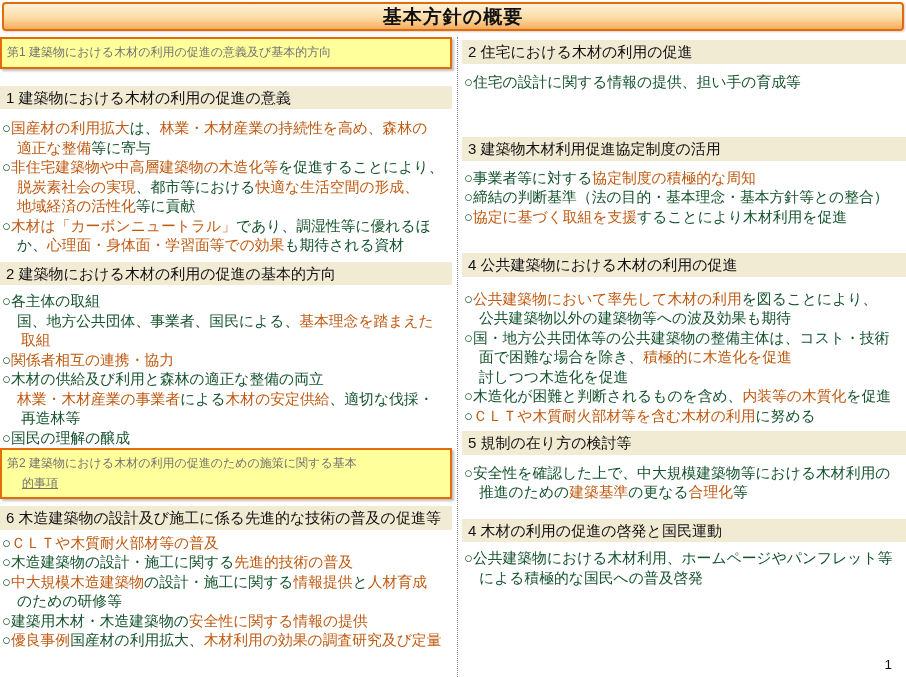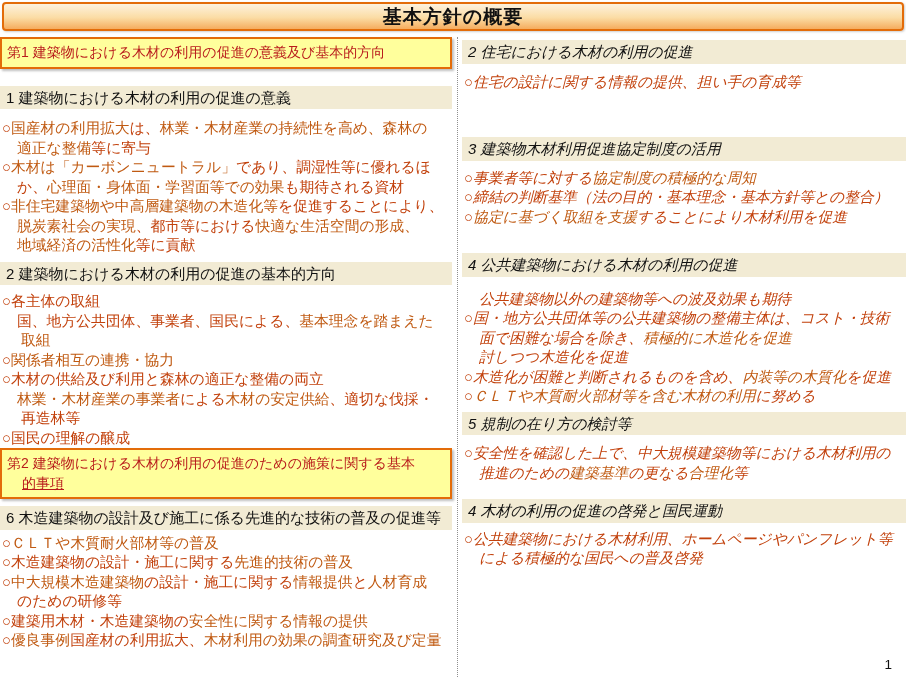--- a/index.html
+++ b/index.html
@@ -7,34 +7,34 @@
         font-family:"Liberation Sans","DejaVu Sans",sans-serif;color:#111;}
   .title-bar{position:absolute;left:2px;top:2px;width:898px;height:25px;
         border:2px solid var(--border-orange,#E36C09);border-radius:4px;
         background:linear-gradient(180deg,#FDF2DE 0%,#FBDCA4 55%,#F5AC5E 100%);
         display:flex;align-items:center;justify-content:center;
         font-size:19px;font-weight:bold;letter-spacing:1px;
         box-shadow:1px 1px 2px rgba(160,160,160,.5);}
   .cols{position:absolute;top:37px;left:0;right:0;bottom:0;display:flex;}
   .col-left{width:452px;flex:0 0 452px;}
   .divider{flex:0 0 0;width:0;border-left:1px dotted #8f8f8f;margin-left:5px;}
-  .col-right{flex:1;margin-left:4px;padding-top:3px;min-width:0;font-style:italic;}
+  .col-right{flex:1;margin-left:4px;padding-top:3px;min-width:0;}
   .box{background:var(--hl-yellow,#FFFF9C);border:2px solid var(--border-orange,#E36C09);
        padding:4px 5px;box-shadow:2px 2px 2px rgba(140,140,140,.55);}
-  .box .ln{font-size:14px;line-height:19.5px;white-space:nowrap;color:#b91c1c;}
+  .box .ln{font-size:12px;line-height:19.5px;white-space:nowrap;color:#737373;}
   .box .ln.cont{padding-left:15px;text-decoration:underline;}
   .sec-header{background:var(--beige,#F2EBD4);padding:2px 0 2px 6px;
        font-size:15px;line-height:19.5px;white-space:nowrap;color:#111;}
   .bullets{padding-left:2px;}
   .bullets .ln{font-size:14.8px;line-height:19.5px;white-space:nowrap;color:#111;}
   .bullets .ln.cont{padding-left:15px;}
   .item.sub .ln{padding-left:15px;}
   .item.sub .ln.cont{padding-left:19px;}
   .seg.org{color:var(--accent-orange,#C05A12);}
-  .seg.blk{color:#c2410c;}
+  .seg.blk{color:#14532d;}
   .gap{width:100%;}
   .page-num{position:absolute;right:14px;bottom:5px;font-size:13.5px;color:#111;}
 </style>
 </head>
 <body>
 
 <div class="page">
   <div class="title-bar">基本方針の概要</div>
   <div class="cols">
     <div class="col-left">
@@ -43,27 +43,27 @@
         </div>
         <div class="gap" style="height: 17px;"></div>
         <div class="sec-header">1 建築物における木材の利用の促進の意義</div>
         <div class="gap" style="height: 10px;"></div>
         <div class="bullets">
           <div class="item">
             <div class="ln"><span class="seg blk">○</span><span class="seg org">国産材の利用拡大</span><span class="seg blk">は、</span><span class="seg org">林業・木材産業の持続性を高め、森林の</span></div>
             <div class="ln cont"><span class="seg org">適正な整備</span><span class="seg blk">等に寄与</span></div>
           </div>
           <div class="item">
-            <div class="ln"><span class="seg blk">○</span><span class="seg org">木材は「カーボンニュートラル」</span><span class="seg blk">であり、調湿性等に優れるほ</span></div>
-            <div class="ln cont"><span class="seg blk">か、</span><span class="seg org">心理面・身体面・学習面等での効果</span><span class="seg blk">も期待される資材</span></div>
-          </div>
-          <div class="item">
             <div class="ln"><span class="seg blk">○</span><span class="seg org">非住宅建築物や中高層建築物の木造化等</span><span class="seg blk">を促進することにより、</span></div>
             <div class="ln cont"><span class="seg org">脱炭素社会の実現</span><span class="seg blk">、都市等における</span><span class="seg org">快適な生活空間の形成、</span></div>
             <div class="ln cont"><span class="seg org">地域経済の活性化</span><span class="seg blk">等に貢献</span></div>
+          </div>
+          <div class="item">
+            <div class="ln"><span class="seg blk">○</span><span class="seg org">木材は「カーボンニュートラル」</span><span class="seg blk">であり、調湿性等に優れるほ</span></div>
+            <div class="ln cont"><span class="seg blk">か、</span><span class="seg org">心理面・身体面・学習面等での効果</span><span class="seg blk">も期待される資材</span></div>
           </div>
         </div>
         <div class="gap" style="height: 6px;"></div>
         <div class="sec-header">2 建築物における木材の利用の促進の基本的方向</div>
         <div class="gap" style="height: 7px;"></div>
         <div class="bullets">
           <div class="item">
             <div class="ln"><span class="seg blk">○各主体の取組</span></div>
           </div>
           <div class="item sub">
@@ -132,20 +132,21 @@
           </div>
           <div class="item">
             <div class="ln"><span class="seg blk">○</span><span class="seg org">協定に基づく取組を支援</span><span class="seg blk">することにより木材利用を促進</span></div>
           </div>
         </div>
         <div class="gap" style="height: 26px;"></div>
         <div class="sec-header">4 公共建築物における木材の利用の促進</div>
         <div class="gap" style="height: 13px;"></div>
         <div class="bullets">
           <div class="item">
+            <div class="ln"><span class="seg blk">○</span><span class="seg org">公共建築物において率先して木材の利用</span><span class="seg blk">を図ることにより、</span></div>
             <div class="ln cont"><span class="seg blk">公共建築物以外の建築物等への波及効果も期待</span></div>
           </div>
           <div class="item">
             <div class="ln"><span class="seg blk">○国・地方公共団体等の公共建築物の整備主体は、コスト・技術</span></div>
             <div class="ln cont"><span class="seg blk">面で困難な場合を除き、</span><span class="seg org">積極的に木造化を促進</span></div>
           </div>
           <div class="item">
             <div class="ln cont"><span class="seg blk">討しつつ木造化を促進</span></div>
           </div>
           <div class="item">

